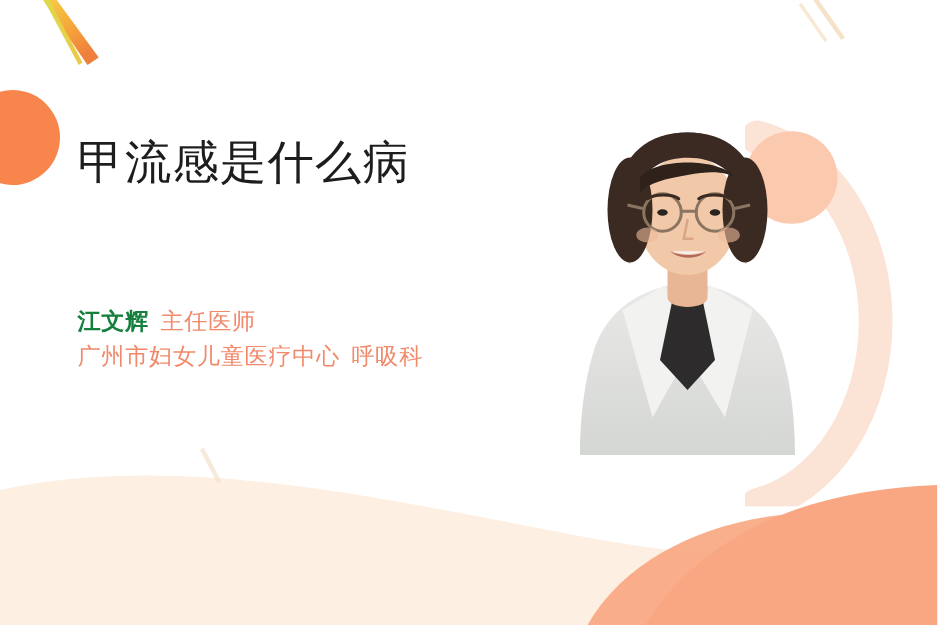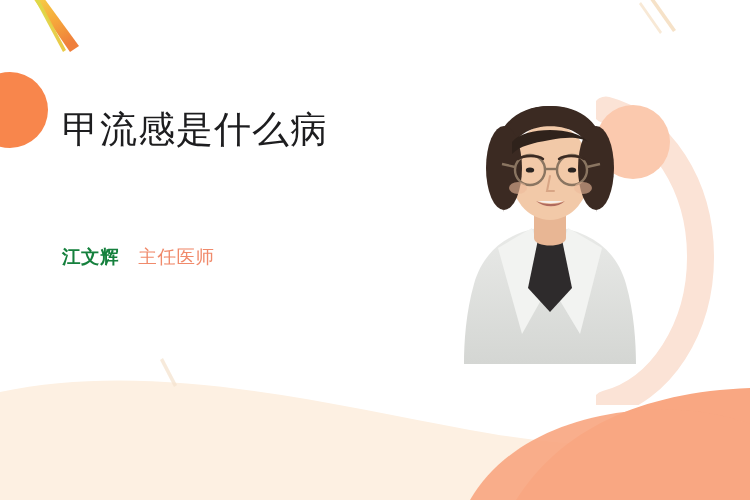--- a/index.html
+++ b/index.html
@@ -44,21 +44,21 @@
     font-size: 18.5px;
     line-height: 1.52;
     letter-spacing: 0.6px;
     white-space: nowrap;
   }
   #doctor-name {
     color: #F2785A;
     font-weight: 700;
     margin-right: 9px;
   }
-  #doctor-rank { color: #F08A6B; font-weight: 400; margin-left: 10px; }
+  #doctor-rank { color: #F08A6B; font-weight: 400; }
   #doctor-affiliation { color: #F08A6B; font-weight: 400; }
   #doctor-department { margin-left: 9px; }
 
   
   #portrait-wrap {
     position: absolute;
     left: 452px;
     top: 98px;
     width: 196px;
     height: 282px;
@@ -175,15 +175,18 @@
   </div>
 
   <div id="text-block">
     <h1 id="page-title" style="color: rgb(29, 29, 31);">甲流感是什么病</h1>
   </div>
 
   <div id="doctor-meta">
     <div class="meta-line">
       <span id="doctor-name" style="color: #15803d;">江文辉</span><span id="doctor-rank" style="color: rgb(240, 138, 107);">主任医师</span>
     </div>
+    <div class="meta-line">
+      <span id="doctor-affiliation" style="color: rgb(240, 138, 107);">广州市妇女儿童医疗中心</span><span id="doctor-department" style="color: rgb(240, 138, 107);">呼吸科</span>
+    </div>
   </div>
 
 </div>
 
 </body></html>

